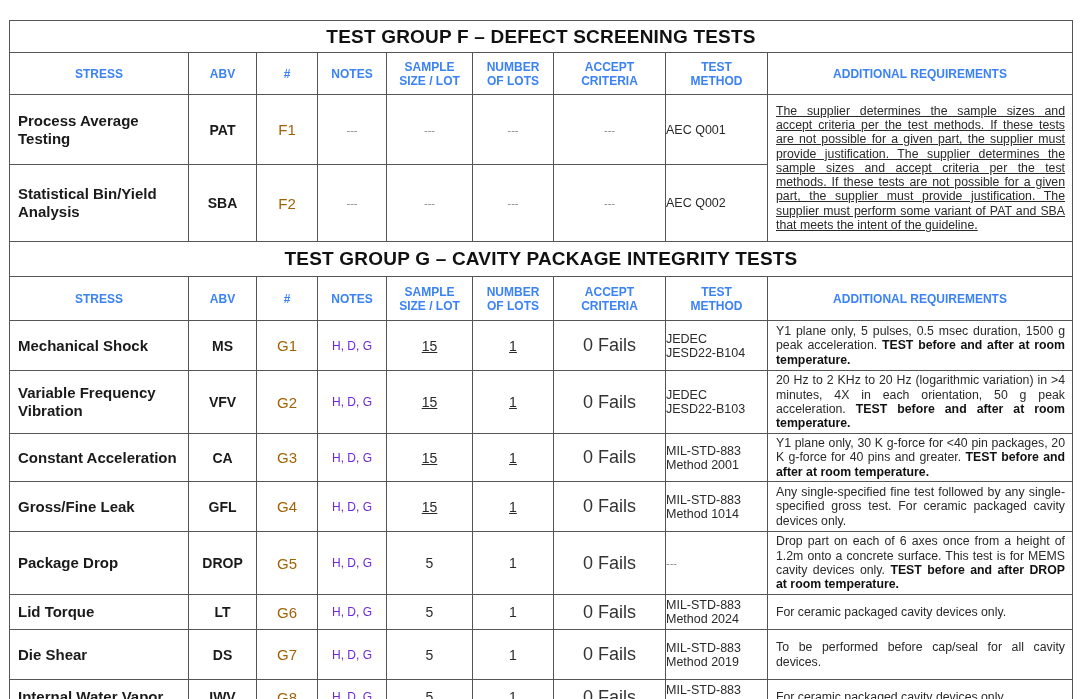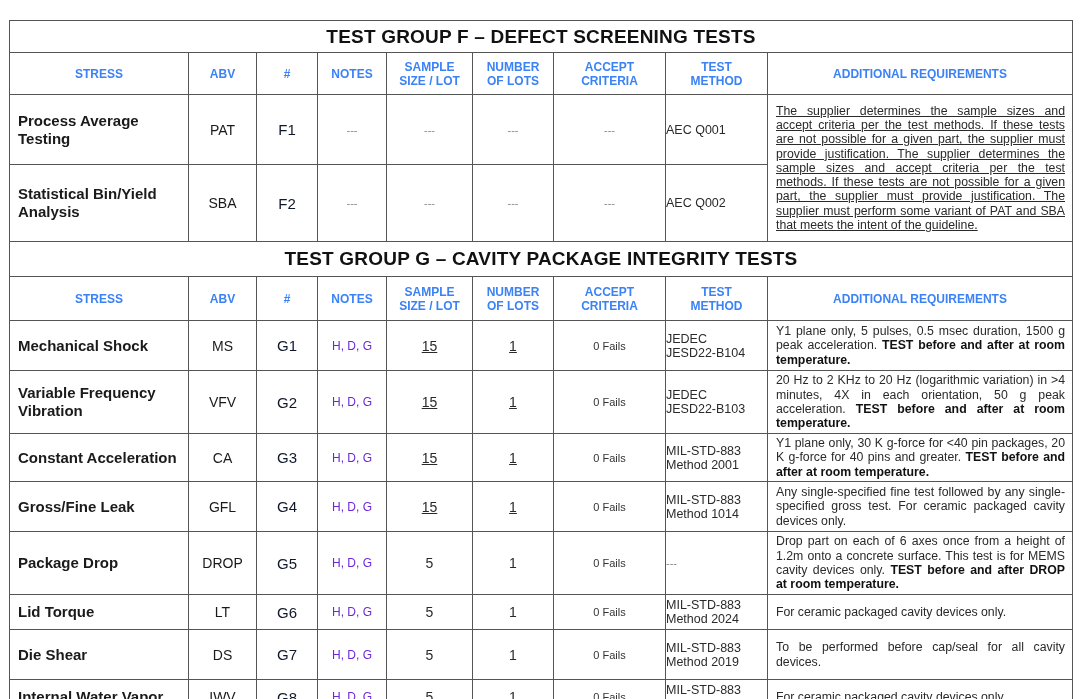--- a/index.html
+++ b/index.html
@@ -4,27 +4,27 @@
   <style>
     html, body { margin: 0; padding: 0; background: #ffffff; }
     body { width: 1080px; height: 699px; overflow: hidden; position: relative;
            font-family: "Liberation Sans", sans-serif; color: #1a1a1a; }
     table.qual { position: absolute; left: 9px; top: 20px; width: 1063px;
                  border-collapse: collapse; table-layout: fixed; }
     table.qual td, table.qual th { border: 1px solid #555; padding: 0; vertical-align: middle; }
     .title-row td { font-weight: bold; font-size: 19px; text-align: center; letter-spacing: 0.2px; color: #111; }
     .hdr th { font-weight: bold; font-size: 12px; line-height: 14px; text-align: center; color: #3b82f6; }
     .stress { font-weight: bold; font-size: 15px; line-height: 18px; padding-left: 8px !important; text-align: left; color: #1a1a1a; }
-    .abv { font-weight: normal; font-size: 14px; text-align: center; }
-    .num { font-size: 15px; text-align: center; color: #0f172a; }
+    .abv { font-weight: bold; font-size: 14px; text-align: center; }
+    .num { font-size: 15px; text-align: center; color: #a16207; }
     .notes { font-size: 12px; text-align: center; color: #6d28d9; }
     .cnt { font-size: 14px; text-align: center; color: #2a2a2a; }
     .cnt.u span { text-decoration: underline; }
     .dash { font-size: 11px; text-align: center; color: #888; }
-    .accept { font-size: 11px; text-align: center; color: #333; }
+    .accept { font-size: 18px; text-align: center; color: #333; }
     .method { font-size: 12.5px; line-height: 14px; text-align: left; color: #2a2a2a; }
     .req { font-size: 12.3px; line-height: 14.3px; text-align: justify; padding: 0 7px 0 8px !important; color: #2a2a2a; }
     .req b { color: #111; }
     .req.ul { text-decoration: underline; vertical-align: middle; }
   </style>
 </head>
 <body>
 
 <table class="qual">
   <colgroup>

